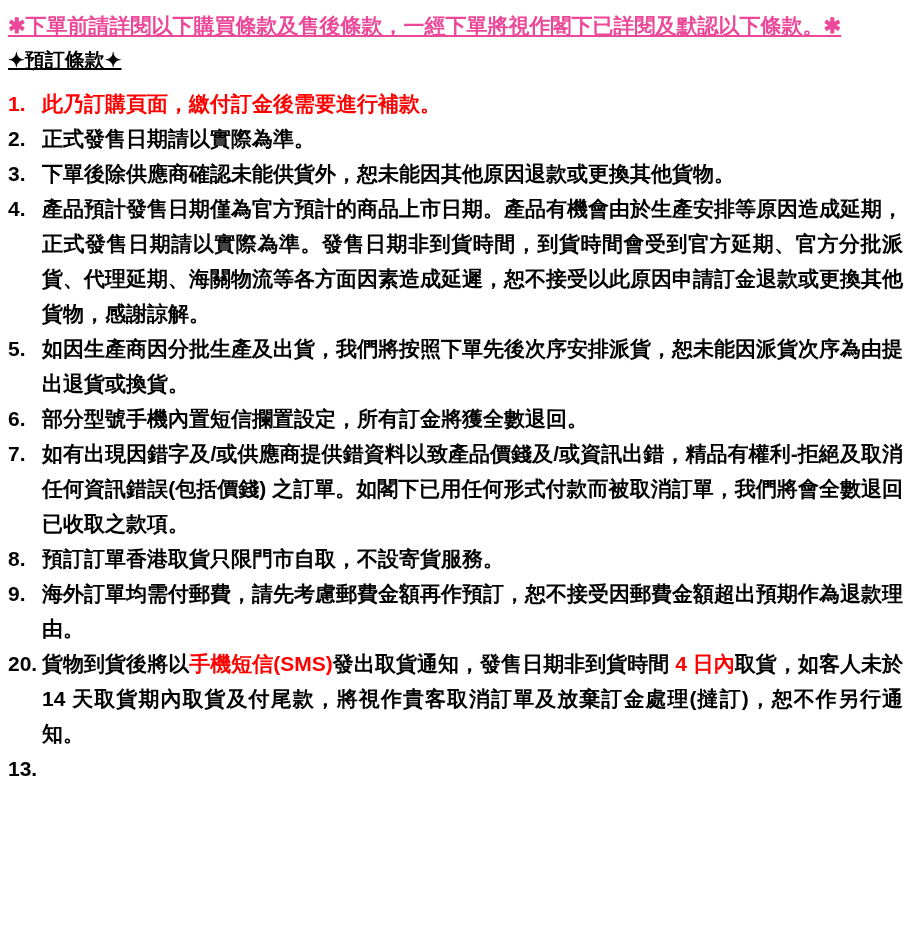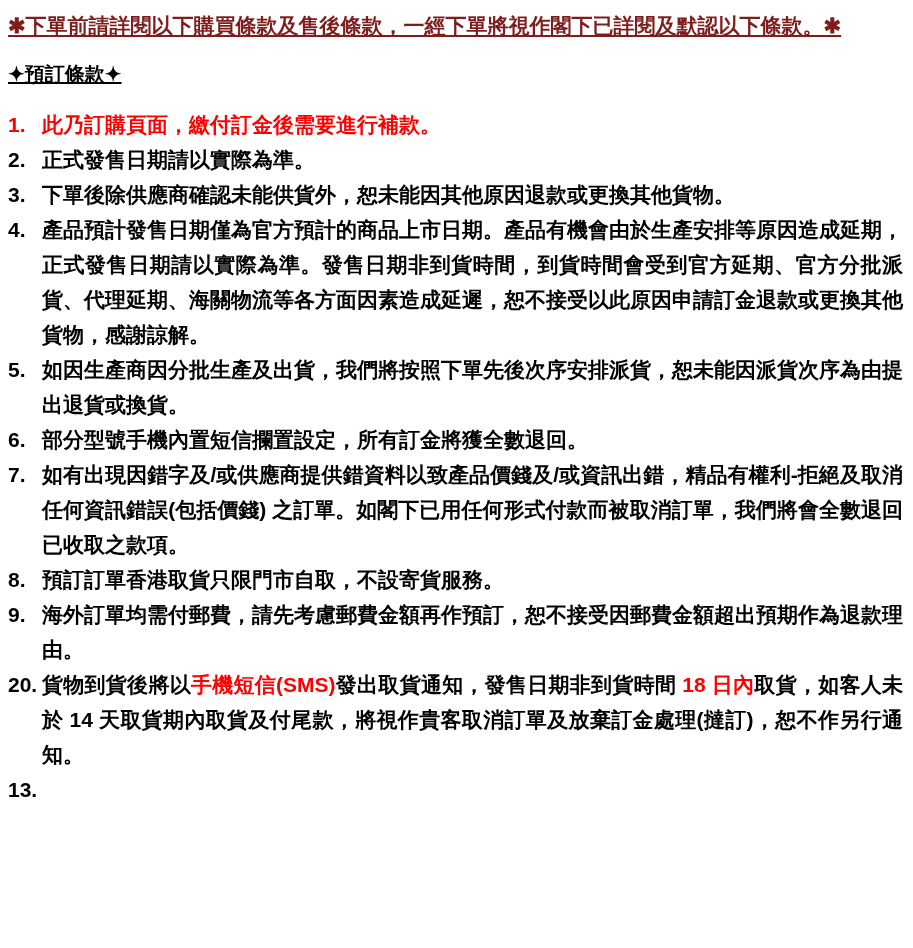--- a/index.html
+++ b/index.html
@@ -14,33 +14,32 @@
     font-weight: bold;
     color: #000000;
     -webkit-font-smoothing: antialiased;
   }
   .page {
     padding: 8px 10px 10px 8px;
     box-sizing: border-box;
     width: 913px;
   }
   .notice {
-    color: #7f1d1d;
+    color: #ec4899;
     font-size: 21px;
     line-height: 35px;
     text-decoration: underline;
-    margin-bottom: 14px;
     white-space: nowrap;
   }
   .section-title {
     color: #000000;
     font-size: 20px;
     line-height: 35px;
     text-decoration: underline;
-    margin-bottom: 15px;
+    margin-bottom: 8px;
   }
   .terms-list {
     font-size: 21px;
     line-height: 35px;
   }
   .term-item {
     display: flex;
     align-items: flex-start;
   }
   .term-num {
@@ -97,20 +96,20 @@
       <div class="term-item">
         <span class="term-num">8.</span>
         <span class="term-text"><span>預訂訂單香港取貨只限門市自取，不設寄貨服務。</span></span>
       </div>
       <div class="term-item">
         <span class="term-num">9.</span>
         <span class="term-text"><span>海外訂單均需付郵費，請先考慮郵費金額再作預訂，恕不接受因郵費金額超出預期作為退款理由。</span></span>
       </div>
       <div class="term-item">
         <span class="term-num">20.</span>
-        <span class="term-text"><span>貨物到貨後將以</span><span class="red-underline">手機短信(SMS)</span><span>發出取貨通知，發售日期非到貨時間 </span><span class="red-underline">18 日內</span><span>取貨，如客人未於 14 天取貨期內取貨及付尾款，將視作貴客取消訂單及放棄訂金處理(撻訂)，恕不作另行通知。</span></span>
+        <span class="term-text"><span>貨物到貨後將以</span><span class="red-underline">手機短信(SMS)</span><span>發出取貨通知，發售日期非到貨時間 </span><span class="red-underline">4 日內</span><span>取貨，如客人未於 14 天取貨期內取貨及付尾款，將視作貴客取消訂單及放棄訂金處理(撻訂)，恕不作另行通知。</span></span>
       </div>
       <div class="term-item">
         <span class="term-num">13.</span>
         <span class="term-text"></span>
       </div>
     </div>
 </div>
 
 </body></html>

